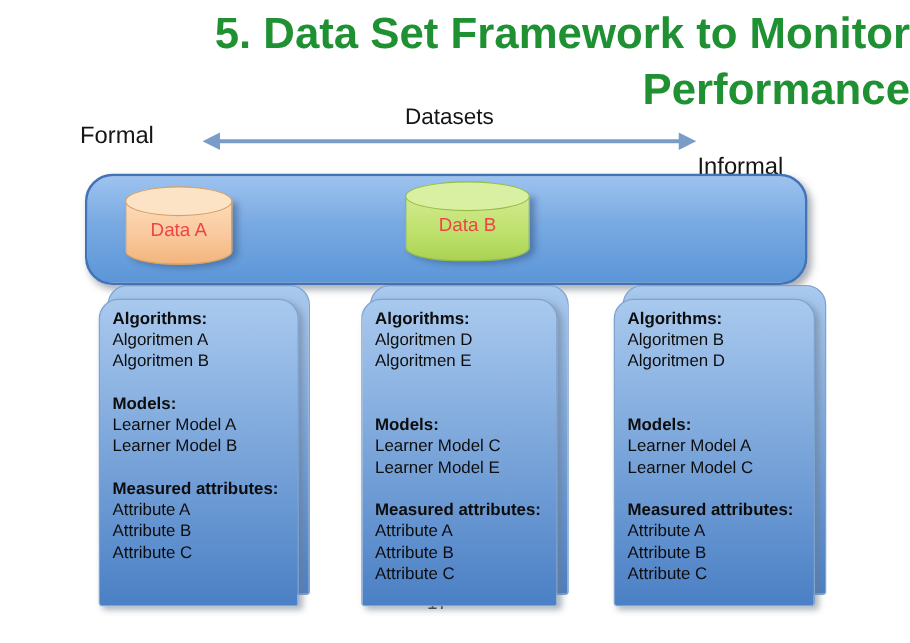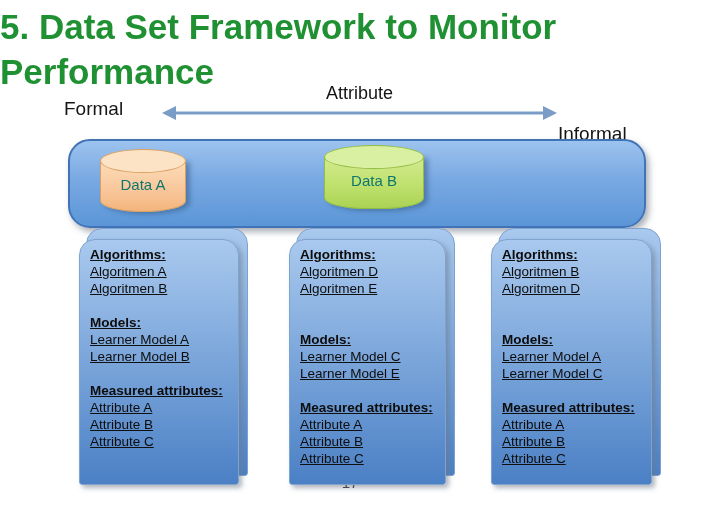--- a/index.html
+++ b/index.html
@@ -1,58 +1,58 @@
 <!DOCTYPE html>
 <html><head>
 <meta charset="utf-8">
 <style>
   html,body{margin:0;padding:0;background:#fff;}
   .slide{
     position:relative;width:728px;height:514px;background:#ffffff;overflow:hidden;
     font-family:"Liberation Sans",sans-serif;color:#111;
   }
   
-  .title{position:absolute;top:4px;left:0;width:728px;text-align:left;
+  .title{position:absolute;top:4px;left:0;width:728px;text-align:right;
     font-size:35px;line-height:45px;font-weight:bold;color:#1f9133;}
   
   .datasets-label{position:absolute;top:83px;left:162px;width:395px;text-align:center;
     font-size:18px;color:#151515;}
   .formal-label{position:absolute;top:98px;left:64px;font-size:19px;color:#151515;}
   .informal-label{position:absolute;top:103px;left:558px;font-size:19px;color:#151515;margin-top:20px;}
   .axis-arrow{position:absolute;top:105px;left:162px;}
   
   .datasets-bar{position:absolute;left:68px;top:139px;width:574px;height:85px;
     border-radius:22px;border:2px solid #4273b6;
     background:linear-gradient(to bottom,#9dc3ef 0%,#79a9e2 45%,#5b96d8 100%);
     box-shadow:3px 4px 6px rgba(90,100,115,0.5);}
   
   .cylinder{position:absolute;}
   .cyl-body{position:absolute;left:0;right:0;top:11px;bottom:0;border-style:solid;border-width:1px;
     box-shadow:4px 2px 5px rgba(40,70,110,0.45);}
   .cyl-top{position:absolute;left:0;right:0;top:0;height:22px;border-radius:50%;
     border-style:solid;border-width:1px;}
   .cyl-label{position:absolute;left:0;right:0;top:27px;text-align:center;
-    font-size:15px;color:#0f766e;}
+    font-size:15px;color:#ef4444;}
   .cyl-a{left:100px;top:149px;width:86px;height:63px;}
   .cyl-a .cyl-body{background:linear-gradient(to bottom,#fcdcb8 0%,#f9c89d 55%,#f3b57c 100%);
     border-color:#d8a163;border-radius:0 0 43px 43px / 0 0 11px 11px;}
   .cyl-a .cyl-top{background:#fce3c6;border-color:#d8a163;}
   .cyl-b{left:324px;top:145px;width:100px;height:64px;}
   .cyl-b .cyl-body{background:linear-gradient(to bottom,#d2ea90 0%,#bfe16d 55%,#abd254 100%);
     border-color:#93bd44;border-radius:0 0 42px 42px / 0 0 11px 11px;}
   .cyl-b .cyl-top{background:#d9efa1;border-color:#93bd44;}
   .cyl-c{left:549px;top:150px;width:78px;height:61px;}
   .cyl-c .cyl-body{background:linear-gradient(to bottom,#f49391 0%,#ee7370 55%,#e55a57 100%);
     border-color:#d14f4b;border-radius:0 0 39px 39px / 0 0 10px 10px;}
   .cyl-c .cyl-top{background:#f6a5a2;border-color:#d14f4b;}
   
   .stack{position:absolute;}
   .card{position:absolute;border:1px solid #7fa3cf;
     background:linear-gradient(to bottom,#a9c9ee 0%,#7aa5da 50%,#4b80c5 100%);
-    border-radius:16px 16px 3px 3px;text-decoration:underline;}
+    border-radius:16px 16px 3px 3px;}
   .card-back{left:7px;top:-11px;}
   .card-front{left:0;top:0;box-shadow:3px 3px 5px rgba(110,120,135,0.55);
     padding:6px 10px 0 10px;box-sizing:border-box;}
   .stack-1{left:79px;top:239px;width:160px;height:246px;}
   .stack-1 .card{width:160px;height:246px;}
   .stack-2{left:289px;top:239px;width:157px;height:246px;}
   .stack-2 .card{width:157px;height:246px;}
   .stack-3{left:491px;top:239px;width:161px;height:246px;}
   .stack-3 .card{width:161px;height:246px;}
   .box-line{height:17px;line-height:17px;font-size:13.5px;color:#0d0d0d;white-space:nowrap;}
@@ -64,21 +64,21 @@
 </head>
 <body>
 
 <div class="slide">
 
   <div class="title">
     <div>5. Data Set Framework to Monitor</div>
     <div>Performance</div>
   </div>
 
-  <div class="datasets-label">Attribute</div>
+  <div class="datasets-label">Datasets</div>
   <div class="formal-label">Formal</div>
   <div class="informal-label">Informal</div>
 
   <svg class="axis-arrow" width="395" height="16" viewBox="0 0 395 16">
     <line x1="10" y1="8" x2="385" y2="8" stroke="#7a9dc8" stroke-width="3.2"></line>
     <polygon points="14,1 0,8 14,15" fill="#7a9dc8"></polygon>
     <polygon points="381,1 395,8 381,15" fill="#7a9dc8"></polygon>
   </svg>
 
   <div class="datasets-bar"></div>

